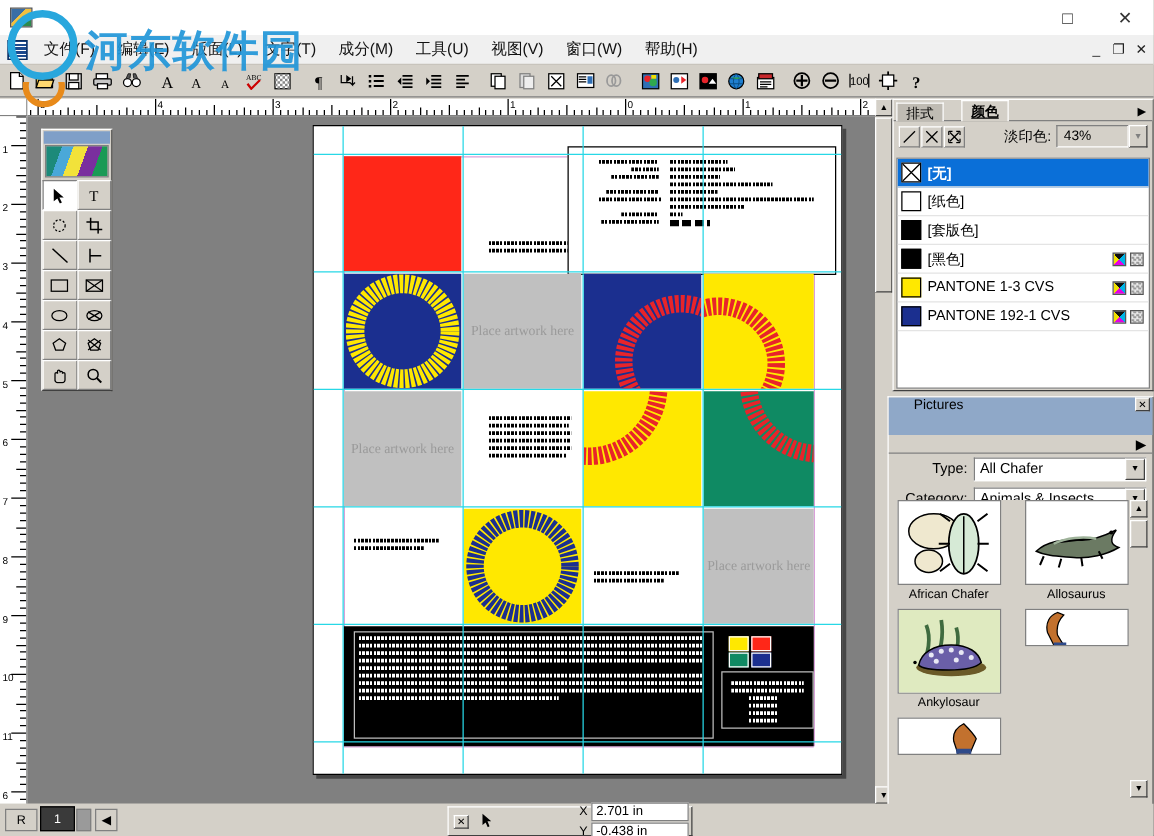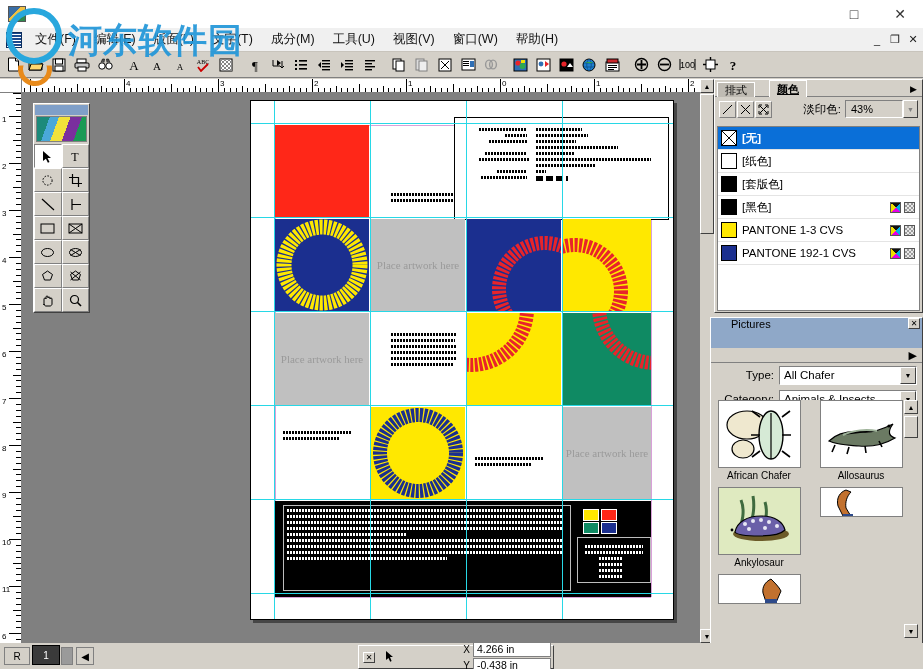--- a/index.html
+++ b/index.html
@@ -1182,21 +1182,21 @@
 <div id="ctrlpal">
   <div id="cp-close">✕</div>
   <span style="margin:0 6px;">
     <svg width="10" height="12" viewBox="0 0 10 12">
         <path d="M1 1l7 6H5l1.6 4-1.4.7L3.5 8 1 10z" fill="#000"></path>
       </svg>
   </span>
   <div style="display:flex;flex-direction:column;gap:1px;margin-left:auto;padding-right:2px;">
     <div style="display:flex;align-items:center;">
       <span class="cp-lab">X</span>
-      <div class="cp-field">4.266 in</div>
+      <div class="cp-field">2.701 in</div>
     </div>
     <div style="display:flex;align-items:center;">
       <span class="cp-lab">Y</span>
       <div class="cp-field">-0.438 in</div>
     </div>
   </div>
 </div>
 
 <div id="wm">
   <div class="wm-ring"></div>

